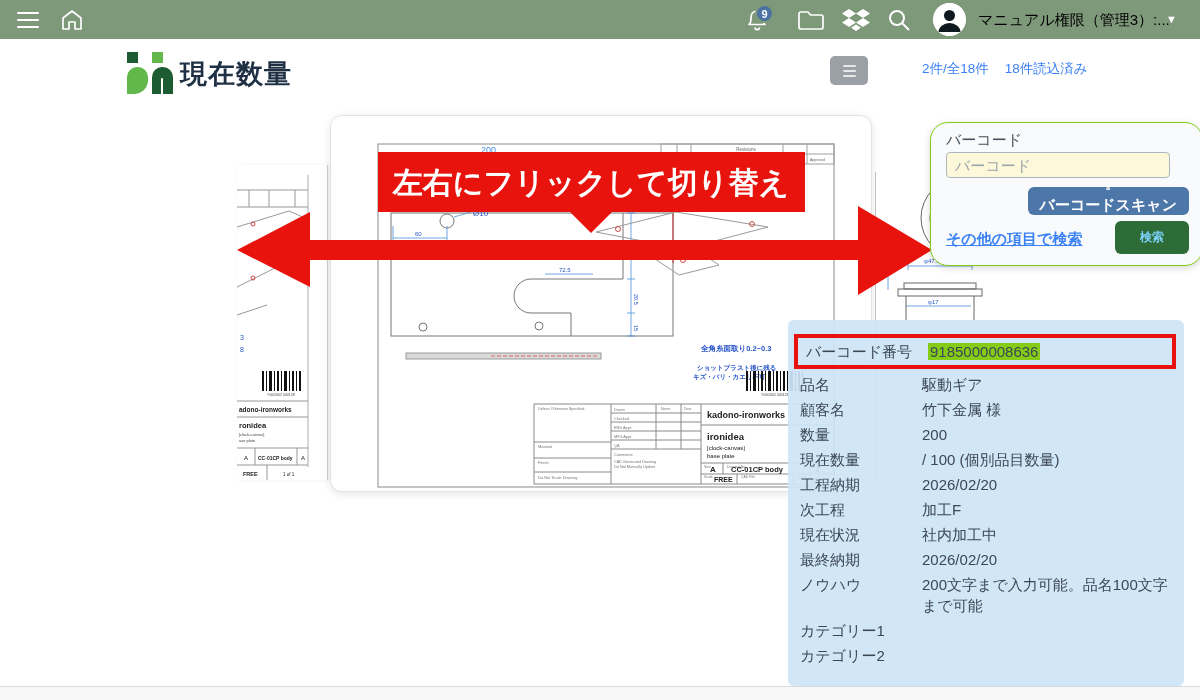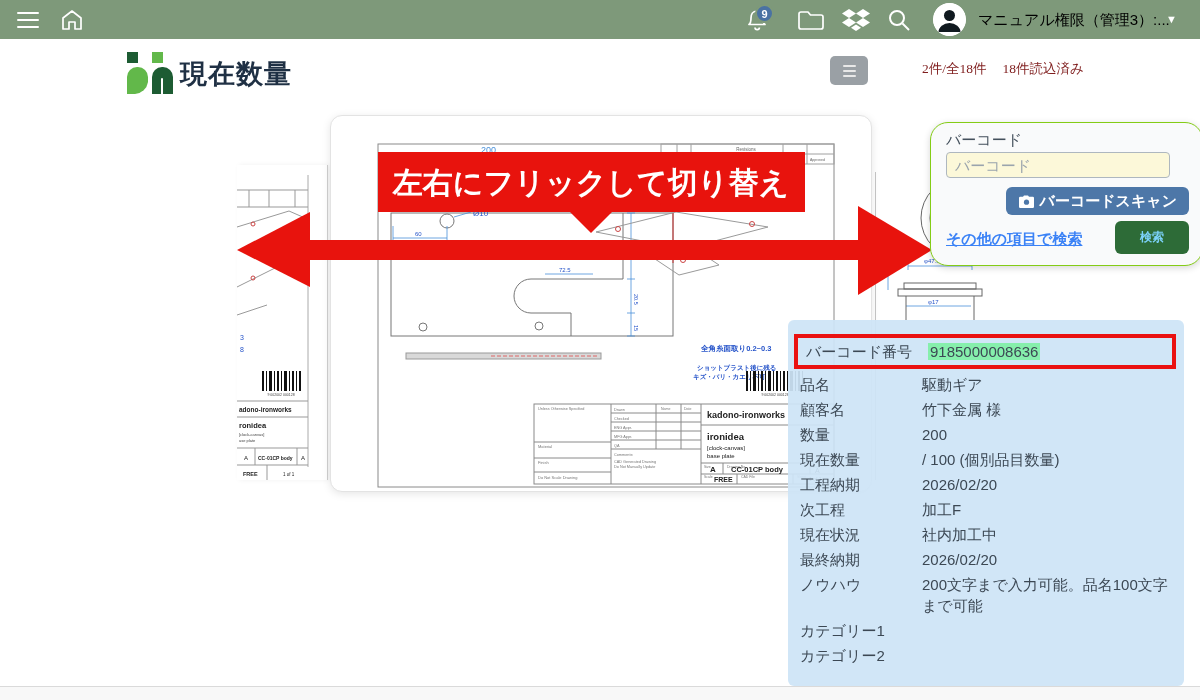--- a/index.html
+++ b/index.html
@@ -30,21 +30,21 @@
   }
   .caret{position:absolute;left:1166px;top:0;height:39px;line-height:39px;color:#ffffff;font-size:11px;cursor:pointer;}
   
   .logo{position:absolute;left:125px;top:51px;}
   .page-title{position:absolute;left:180px;top:56px;font-size:27px;font-weight:bold;color:#1f3044;letter-spacing:1px;}
   .list-btn{
     position:absolute;left:830px;top:56px;width:38px;height:29px;background:#9aa0a5;border-radius:5px;
     display:flex;align-items:center;justify-content:center;flex-direction:column;gap:3px;cursor:pointer;
   }
   .list-btn i{display:block;width:13px;height:2px;background:#e8e8e8;border-radius:1px;}
-  .counts{position:absolute;left:922px;top:60px;font-size:13.5px;color:#7f1d1d;font-family:Liberation Serif, serif;}
+  .counts{position:absolute;left:922px;top:60px;font-size:13.5px;color:#3b82f6;}
   .counts span{margin-right:16px;}
   
   .card-center{
     position:absolute;left:330px;top:115px;width:540px;height:375px;background:#fff;
     border:1px solid #e3e3e3;border-radius:12px;box-shadow:0 2px 8px rgba(0,0,0,.10);z-index:1;
   }
   .card-left{
     position:absolute;left:237px;top:165px;width:90px;height:315px;background:#fff;
     border-right:1px solid #cfcfcf;box-shadow:2px 0 5px rgba(0,0,0,.06);z-index:1;
   }
@@ -63,20 +63,21 @@
   .bc-input{
     position:absolute;left:15px;top:29px;width:206px;height:24px;background:#fcf8d9;
     border:1px solid #aeb7bf;border-radius:4px;padding:0 8px;font-size:15px;color:#333;
     font-family:"Liberation Sans","DejaVu Sans",sans-serif;outline:none;
   }
   .bc-input::placeholder{color:#9aa4ad;}
   .scan-btn{
     position:absolute;right:13px;top:64px;height:28px;background:#4d77a8;border:none;border-radius:6px;
     color:#fff;font-size:15px;font-weight:bold;padding:0 12px;display:flex;align-items:center;gap:6px;cursor:pointer;
     font-family:"Liberation Sans","DejaVu Sans",sans-serif;
+    flex-direction:column;
   }
   .other-link{
     position:absolute;left:15px;top:107px;font-size:15px;font-weight:bold;color:#3b82f6;
     text-decoration:underline;cursor:pointer;
   }
   .search-btn{
     position:absolute;right:13px;top:98px;width:74px;height:33px;background:#2d6b37;border:none;border-radius:6px;
     color:#7dd3fc;font-size:12px;font-weight:bold;cursor:pointer;
     font-family:"Liberation Sans","DejaVu Sans",sans-serif;
   }
@@ -85,21 +86,21 @@
     position:absolute;left:788px;top:320px;width:396px;height:366px;
     background:rgba(206,228,246,0.93);border-radius:6px;z-index:4;
     padding:14px 10px 0 12px;box-sizing:border-box;
   }
   .info-row{display:flex;font-size:15px;line-height:21px;color:#3c4854;margin-bottom:4px;}
   .info-label{width:122px;flex-shrink:0;}
   .info-value{flex:1;}
   .info-row.boxed{
     border:4px solid #ea1111;margin:0 -2px 5px -6px;padding:3px 4px 3px 8px;justify-content:center;
   }
-  .sel{background:#86efac;padding:0 2px;}
+  .sel{background:#84cc16;padding:0 2px;}
   
   .bottom-strip{position:absolute;left:0;top:686px;width:1200px;height:14px;background:#f8f8f8;border-top:1px solid #dadada;z-index:0;}
   .corner-card{position:absolute;left:713px;top:686px;width:487px;height:14px;background:#fdfdfd;border-top:1px solid #dddddd;border-left:1px solid #dddddd;border-top-left-radius:12px;z-index:0;}
   svg text{font-family:"Liberation Sans","DejaVu Sans",sans-serif;}
 </style>
 </head>
 <body>
 
 <div class="header">
   <span class="hicon" style="left:14px;width:28px;">

